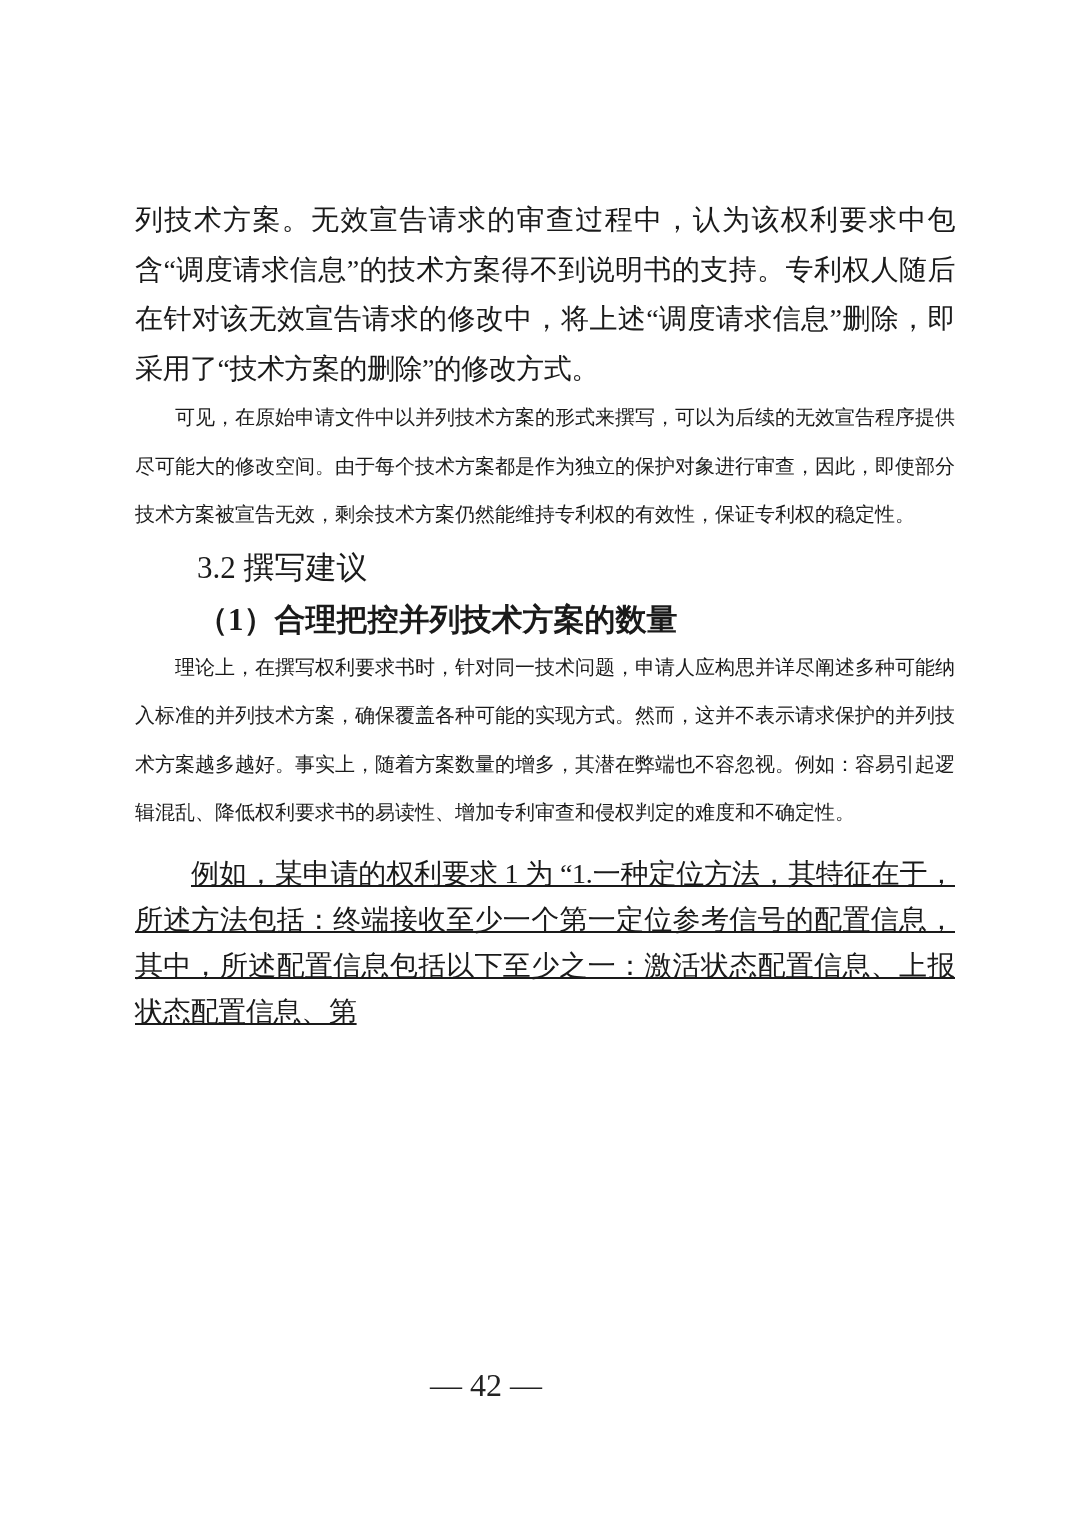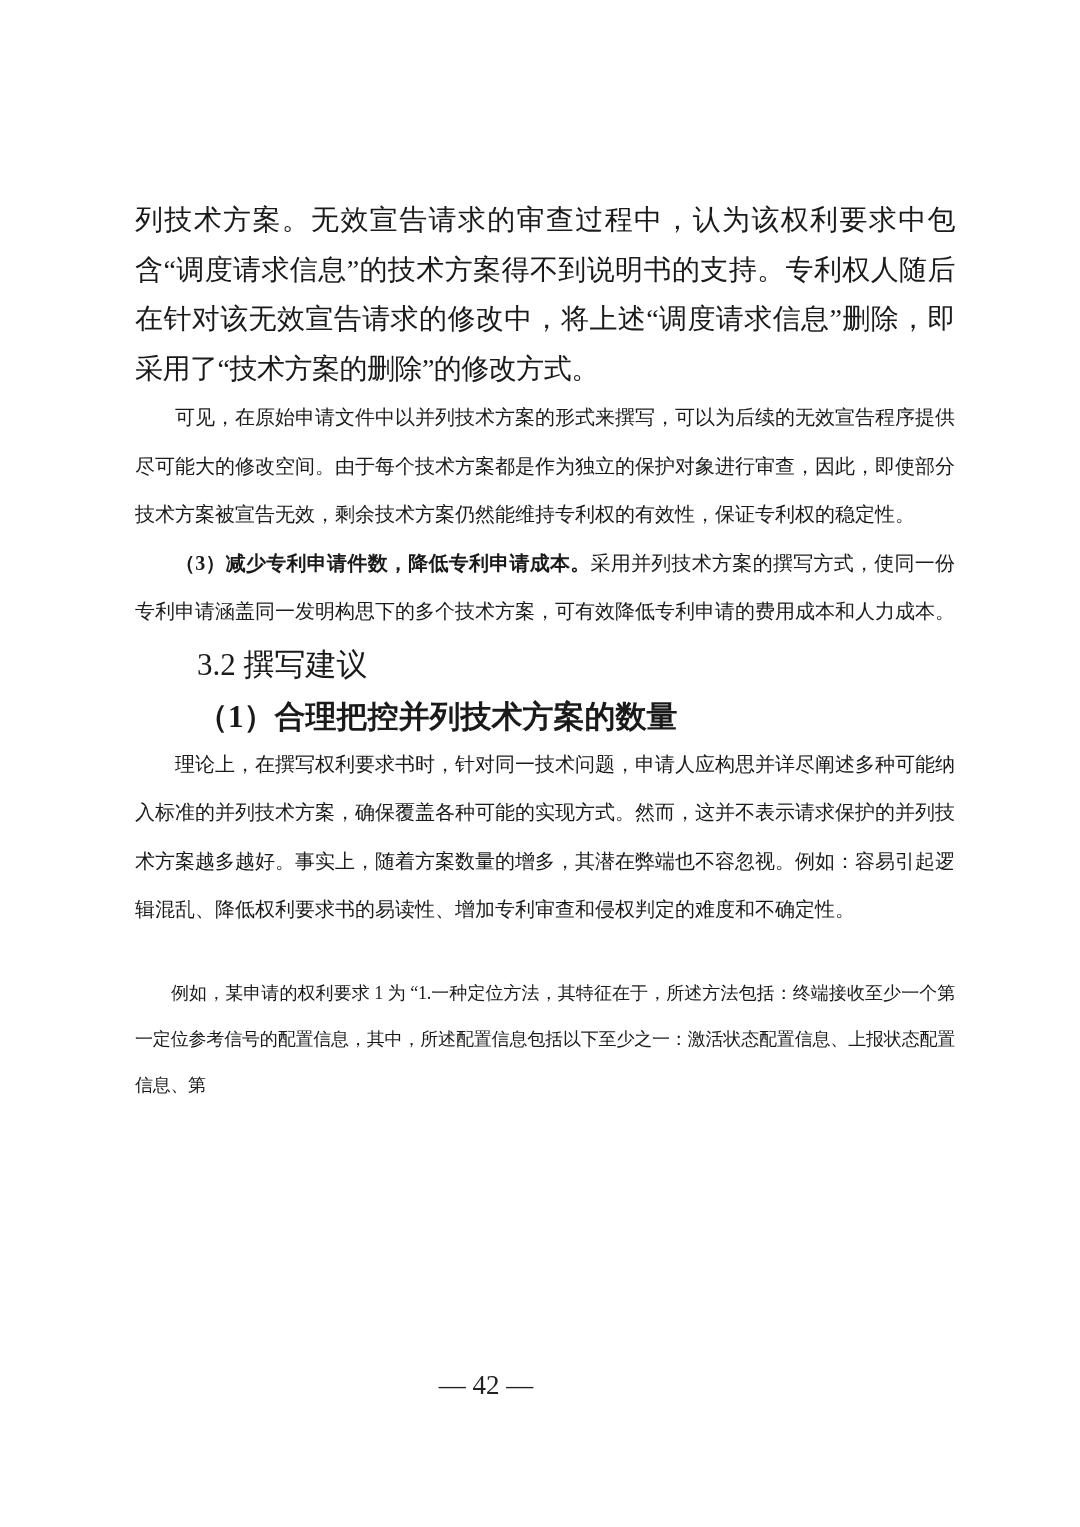--- a/index.html
+++ b/index.html
@@ -50,48 +50,48 @@
   }
   .heading-sub {
     font-size: 31px;
     line-height: 46px;
     font-weight: bold;
     text-indent: 2em;
     margin-top: 8px;
   }
   
   .para-example {
-    font-size: 18px;
+    font-size: 28px;
     line-height: 46px;
     text-indent: 2em;
     letter-spacing: -0.3px;
-    margin-top: 36px;
+    margin-top: 14px;
+    text-decoration: underline;
   }
   .footer {
     position: absolute;
     left: 0;
     right: 0;
     top: 1368px;
     text-align: center;
-    font-size: 27px;
+    font-size: 32px;
     line-height: 34px;
     color: #222222;
   }
 </style>
 </head>
 <body>
 
 <div class="page">
   <div class="doc-body">
 
     <p class="para-cont">列技术方案。无效宣告请求的审查过程中，认为该权利要求中包含“调度请求信息”的技术方案得不到说明书的支持。专利权人随后在针对该无效宣告请求的修改中，将上述“调度请求信息”删除，即采用了“技术方案的删除”的修改方式。</p>
 
     <p class="para-main">可见，在原始申请文件中以并列技术方案的形式来撰写，可以为后续的无效宣告程序提供尽可能大的修改空间。由于每个技术方案都是作为独立的保护对象进行审查，因此，即使部分技术方案被宣告无效，剩余技术方案仍然能维持专利权的有效性，保证专利权的稳定性。</p>
 
-    <p class="para-main"><span class="lead-bold">（3）减少专利申请件数，降低专利申请成本。</span><span>采用并列技术方案的撰写方式，使同一份专利申请涵盖同一发明构思下的多个技术方案，可有效降低专利申请的费用成本和人力成本。</span></p>
 
     <h2 class="heading-section">3.2 撰写建议</h2>
 
     <h3 class="heading-sub">（1）合理把控并列技术方案的数量</h3>
 
     <p class="para-main">理论上，在撰写权利要求书时，针对同一技术问题，申请人应构思并详尽阐述多种可能纳入标准的并列技术方案，确保覆盖各种可能的实现方式。然而，这并不表示请求保护的并列技术方案越多越好。事实上，随着方案数量的增多，其潜在弊端也不容忽视。例如：容易引起逻辑混乱、降低权利要求书的易读性、增加专利审查和侵权判定的难度和不确定性。</p>
 
     <p class="para-example">例如，某申请的权利要求 1 为 “1.一种定位方法，其特征在于，所述方法包括：终端接收至少一个第一定位参考信号的配置信息，其中，所述配置信息包括以下至少之一：激活状态配置信息、上报状态配置信息、第</p>
 
   </div>

